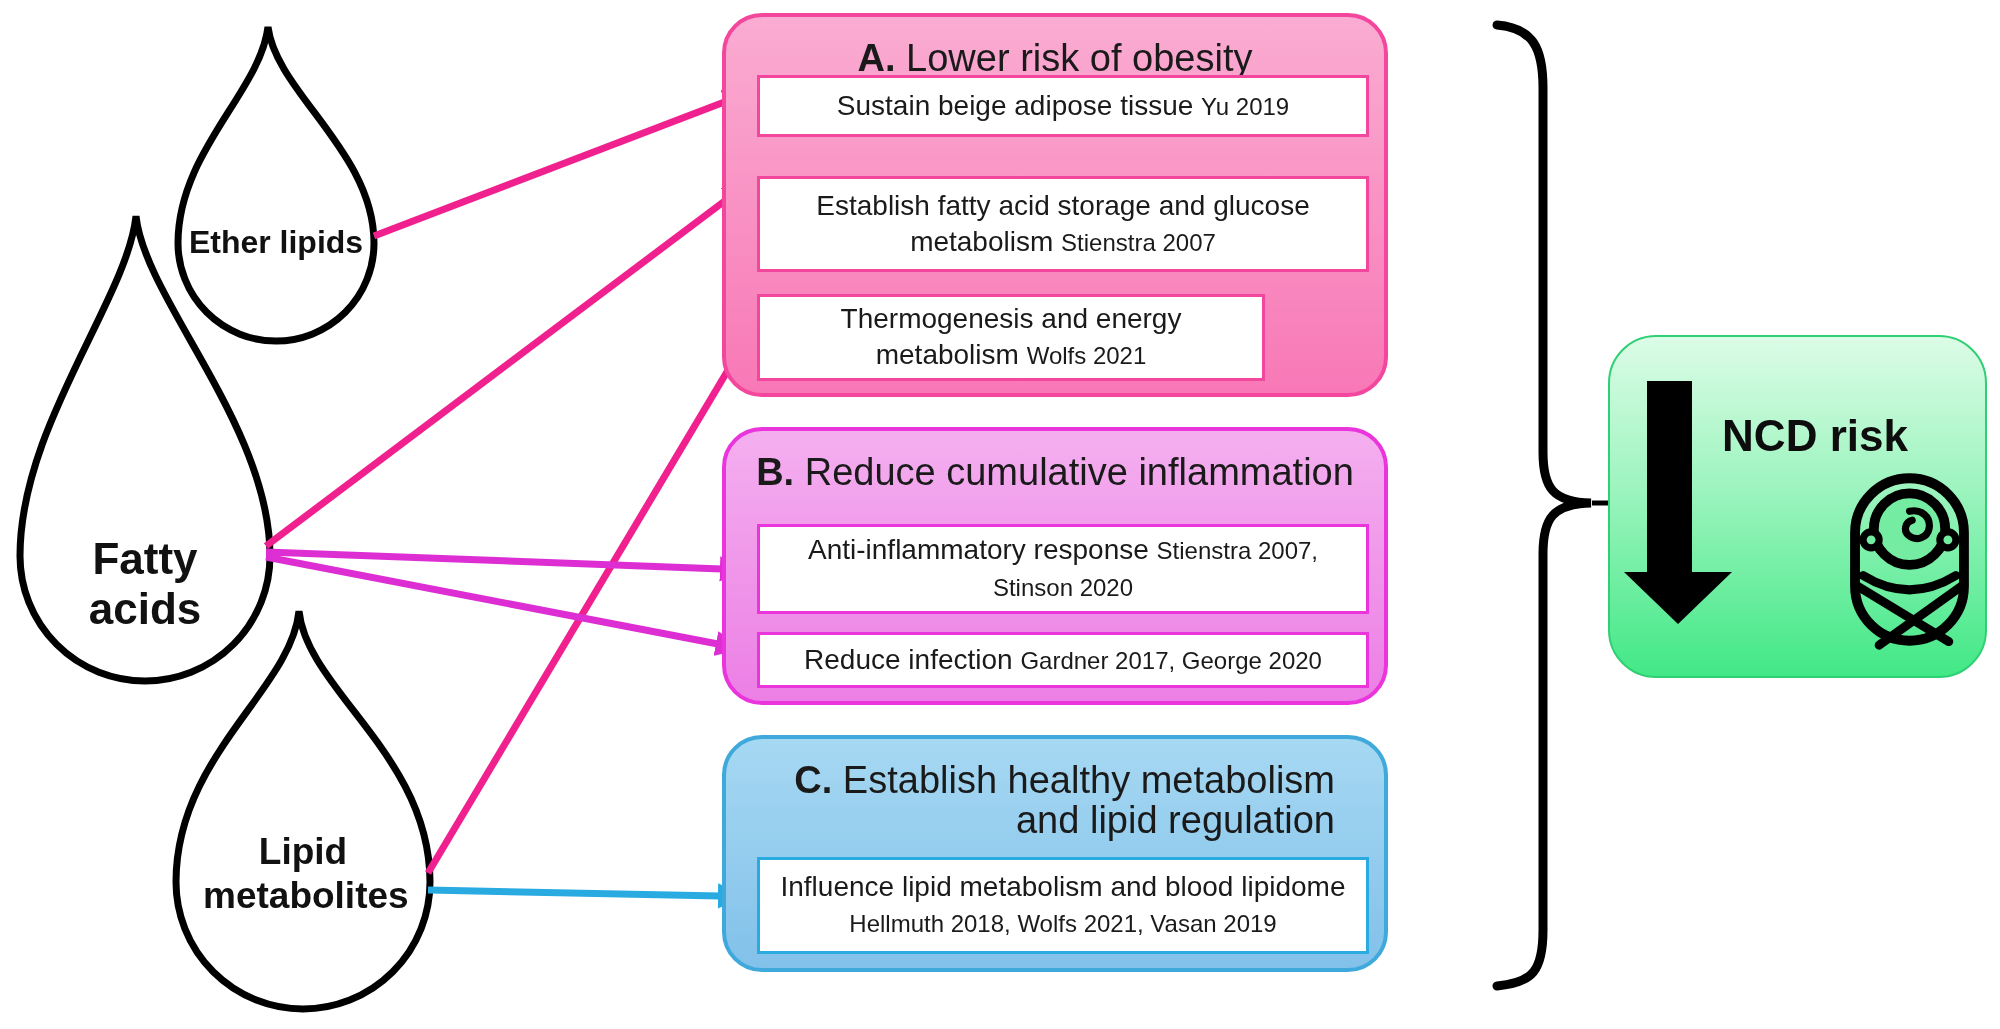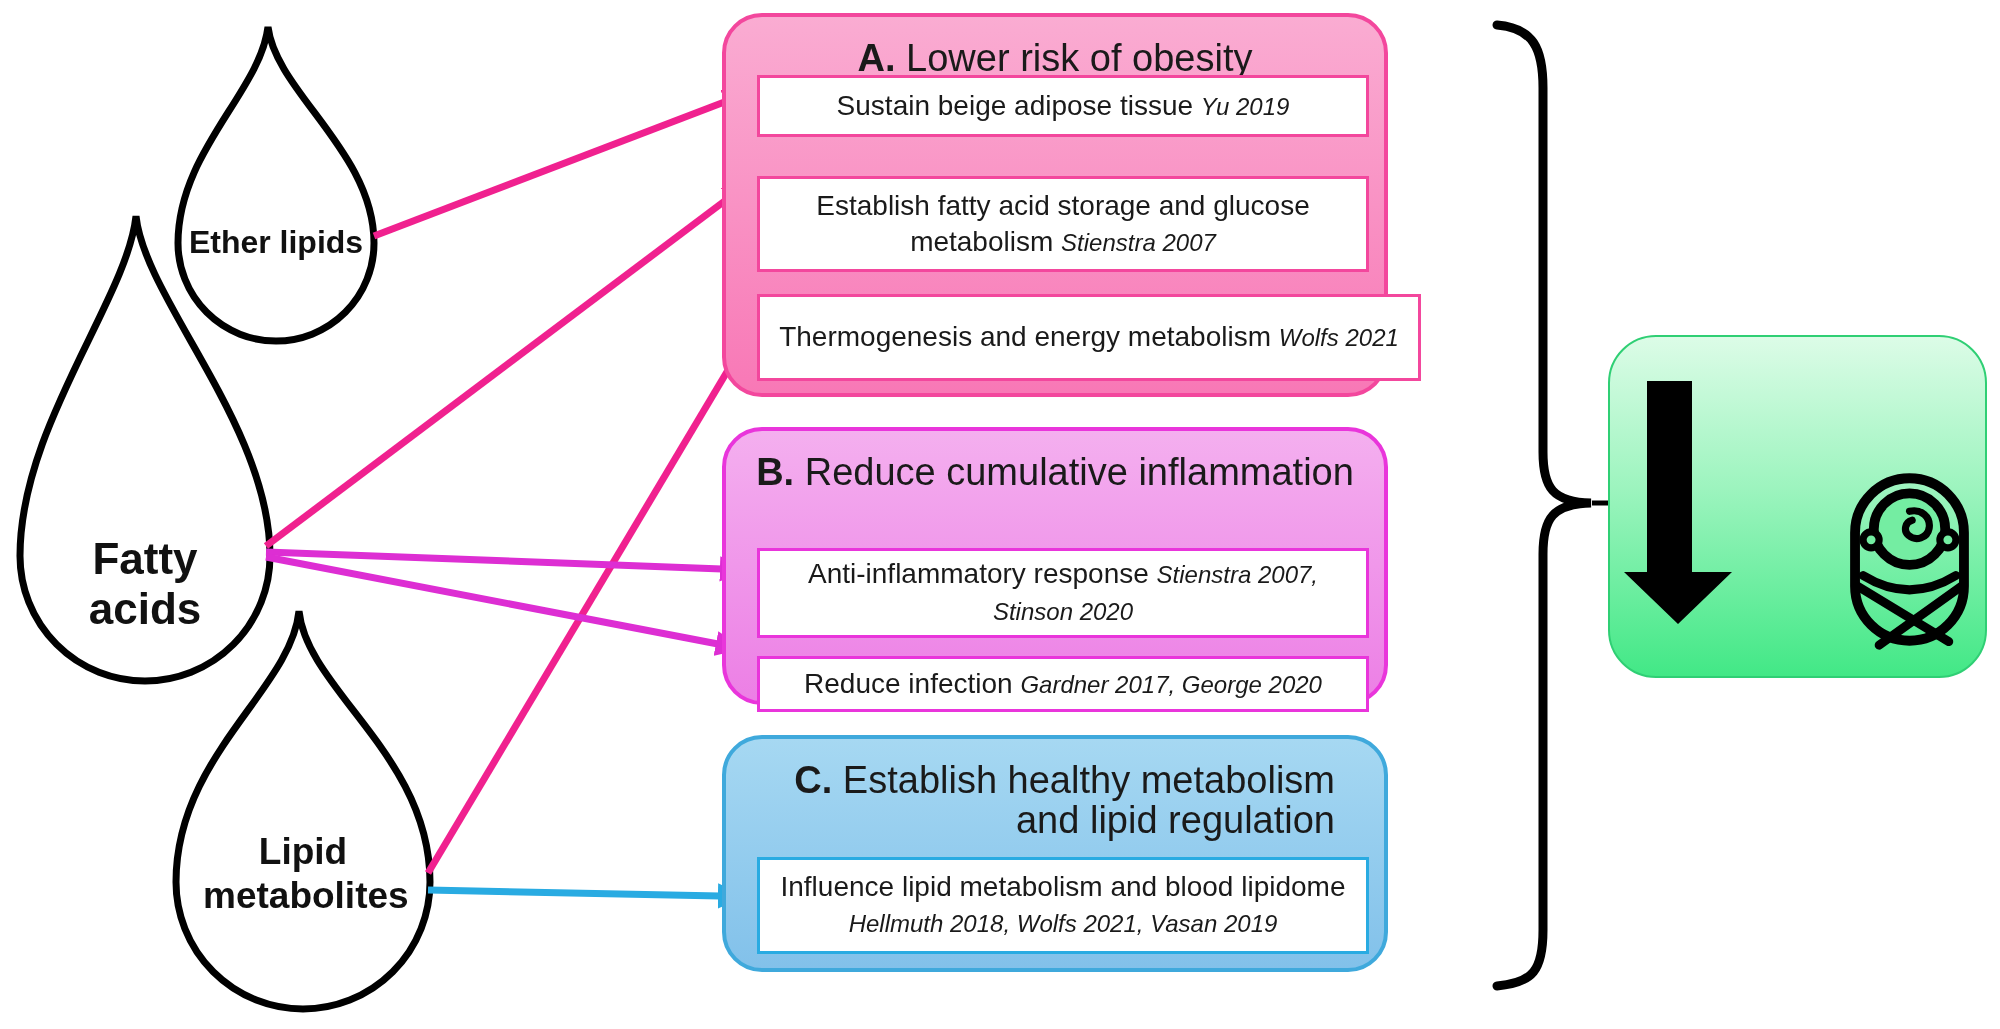--- a/index.html
+++ b/index.html
@@ -21,27 +21,27 @@
            border:4px solid #F3479D; background:linear-gradient(180deg,#FAACD2 0%,#F878B6 100%); }
   #box-b { left:722px; top:427px; width:666px; height:278px;
            border:4px solid #E935DB; background:linear-gradient(180deg,#F4AFEF 0%,#EC7FE5 100%); }
   #box-c { left:722px; top:735px; width:666px; height:237px;
            border:4px solid #3FA9DC; background:linear-gradient(180deg,#A6D8F2 0%,#82C1EA 100%); }
   .box-title { padding-top:21px; text-align:center; font-size:38px; line-height:40px; }
   .box-title .ttl-wrap { display:inline-block; max-width:560px;text-align:right; }
   .item { position:absolute; background:#ffffff; box-sizing:border-box;
           display:flex; align-items:center; justify-content:center; }
   #box-a .item { border:3px solid #F3479D; }
-  #box-b .item { border:3px solid #E935DB;margin-top:24px; }
+  #box-b .item { border:3px solid #E935DB; }
   #box-c .item { border:3px solid #29ABE2; }
   .itxt { width:100%; text-align:center; font-size:28px; line-height:36px; padding:0 12px; }
-  .cite { font-style:italic; font-size:24px; }
+  .cite { font-size:24px; }
   .a1 { left:31px; top:58px;  width:612px; height:62px; }
   .a2 { left:31px; top:159px; width:612px; height:96px; }
-  .a3 { left:31px; top:277px; width:664px; height:87px; }
+  .a3 { left:31px; top:277px; width:508px; height:87px; }
   .b1 { left:31px; top:93px;  width:612px; height:90px; }
   .b2 { left:31px; top:201px; width:612px; height:56px; }
   .c1 { left:31px; top:118px; width:612px; height:97px; }
 
   
   #green-box { position:absolute; left:1608px; top:335px; width:379px; height:343px;
                border-radius:48px; border:2px solid #2FCF74; box-sizing:border-box;
                background:linear-gradient(180deg,#DCFCE7 0%,#9CF4BE 45%,#42E886 100%); }
   #down-arrow { position:absolute; left:14px; top:44px; width:108px; height:243px; }
   #ncd-label  { position:absolute; left:95px; top:74px; width:220px; text-align:center;
@@ -141,20 +141,21 @@
         <span>Influence lipid metabolism and blood lipidome</span>
         <span class="cite">Hellmuth 2018, Wolfs 2021, Vasan 2019</span>
       </div>
     </div>
   </div>
 
   <div id="green-box">
     <svg id="down-arrow" viewBox="0 0 108 243">
       <polygon points="23,0 68,0 68,191 108,191 54,243 0,191 23,191" fill="#000000"></polygon>
     </svg>
+    <div id="ncd-label">NCD risk</div>
     <svg id="baby-icon" viewBox="0 0 140 200">
       <rect x="9" y="9" width="122" height="182" rx="61" ry="61" fill="none" stroke="#000000" stroke-width="11"></rect>
       <circle cx="70" cy="66" r="40" fill="#74EDA2" stroke="#000000" stroke-width="11"></circle>
       <path d="M 70 46 c 13 -3 24 6 22 19 c -2 11 -15 15 -23 8 c -6 -5 -4 -15 4 -17" fill="none" stroke="#000000" stroke-width="8" stroke-linecap="round"></path>
       <circle cx="27" cy="78" r="9" fill="#74EDA2" stroke="#000000" stroke-width="8"></circle>
       <circle cx="113" cy="78" r="9" fill="#74EDA2" stroke="#000000" stroke-width="8"></circle>
       <path d="M 18 118 Q 70 150 122 118" fill="none" stroke="#000000" stroke-width="10" stroke-linecap="round"></path>
       <path d="M 12 130 L 114 192" fill="none" stroke="#000000" stroke-width="10" stroke-linecap="round"></path>
       <path d="M 128 130 L 36 196" fill="none" stroke="#000000" stroke-width="10" stroke-linecap="round"></path>
     </svg>

